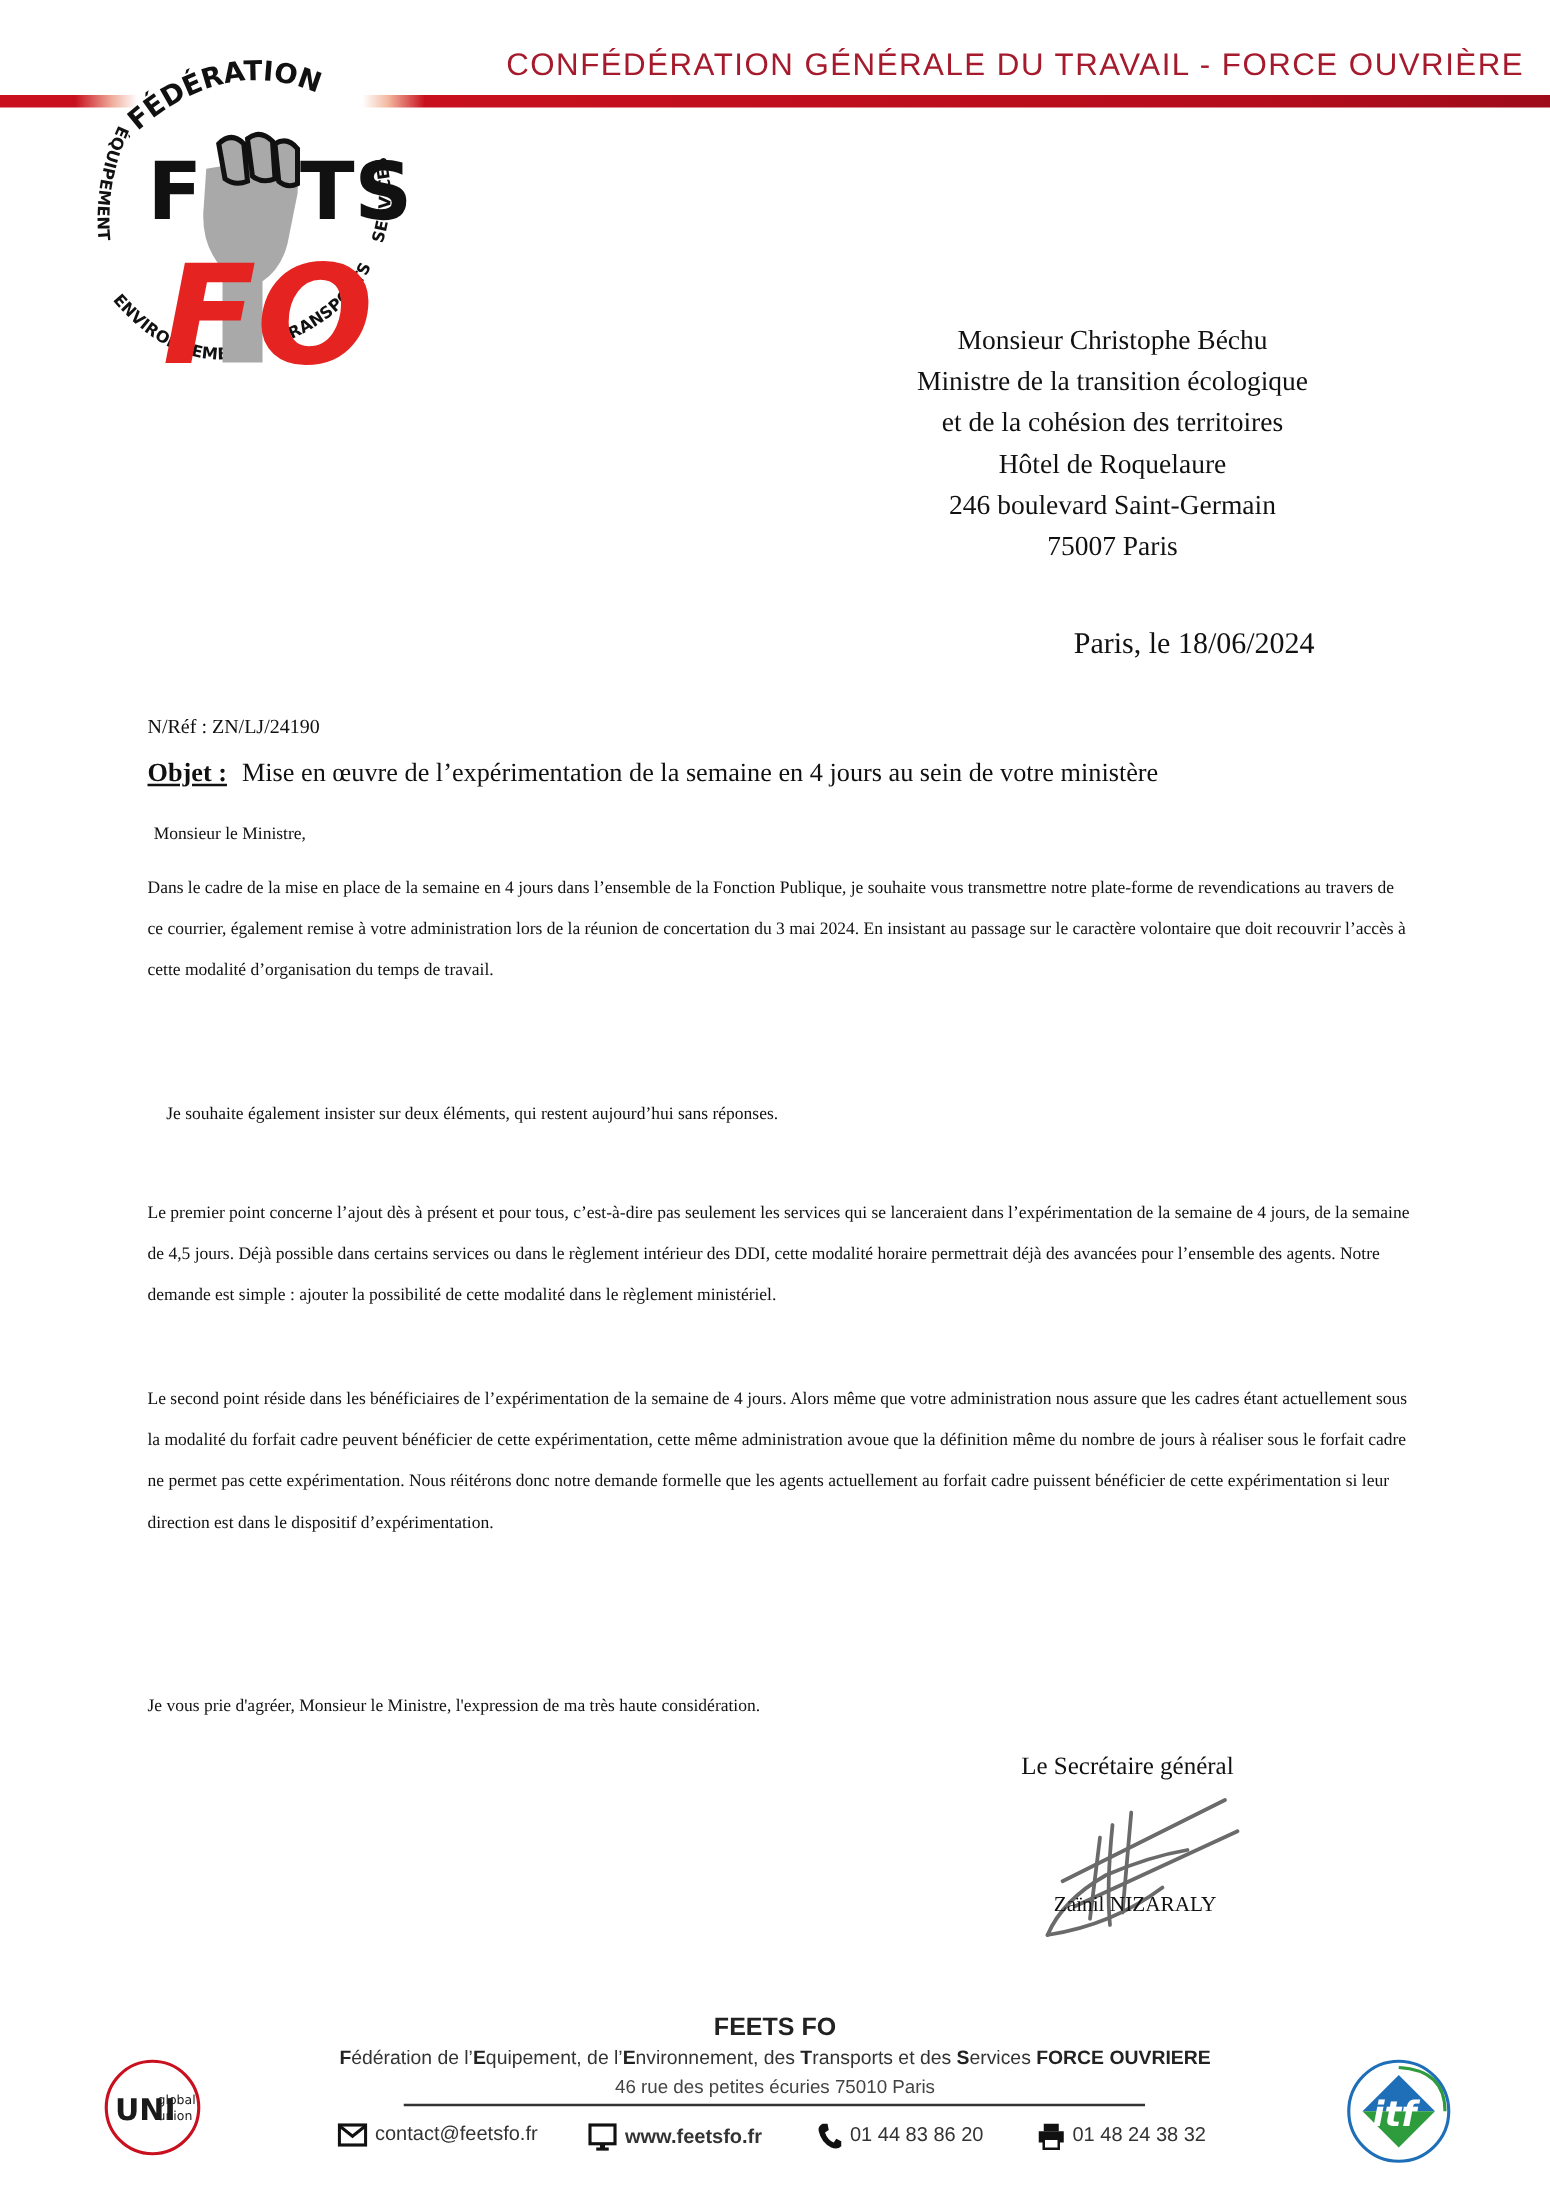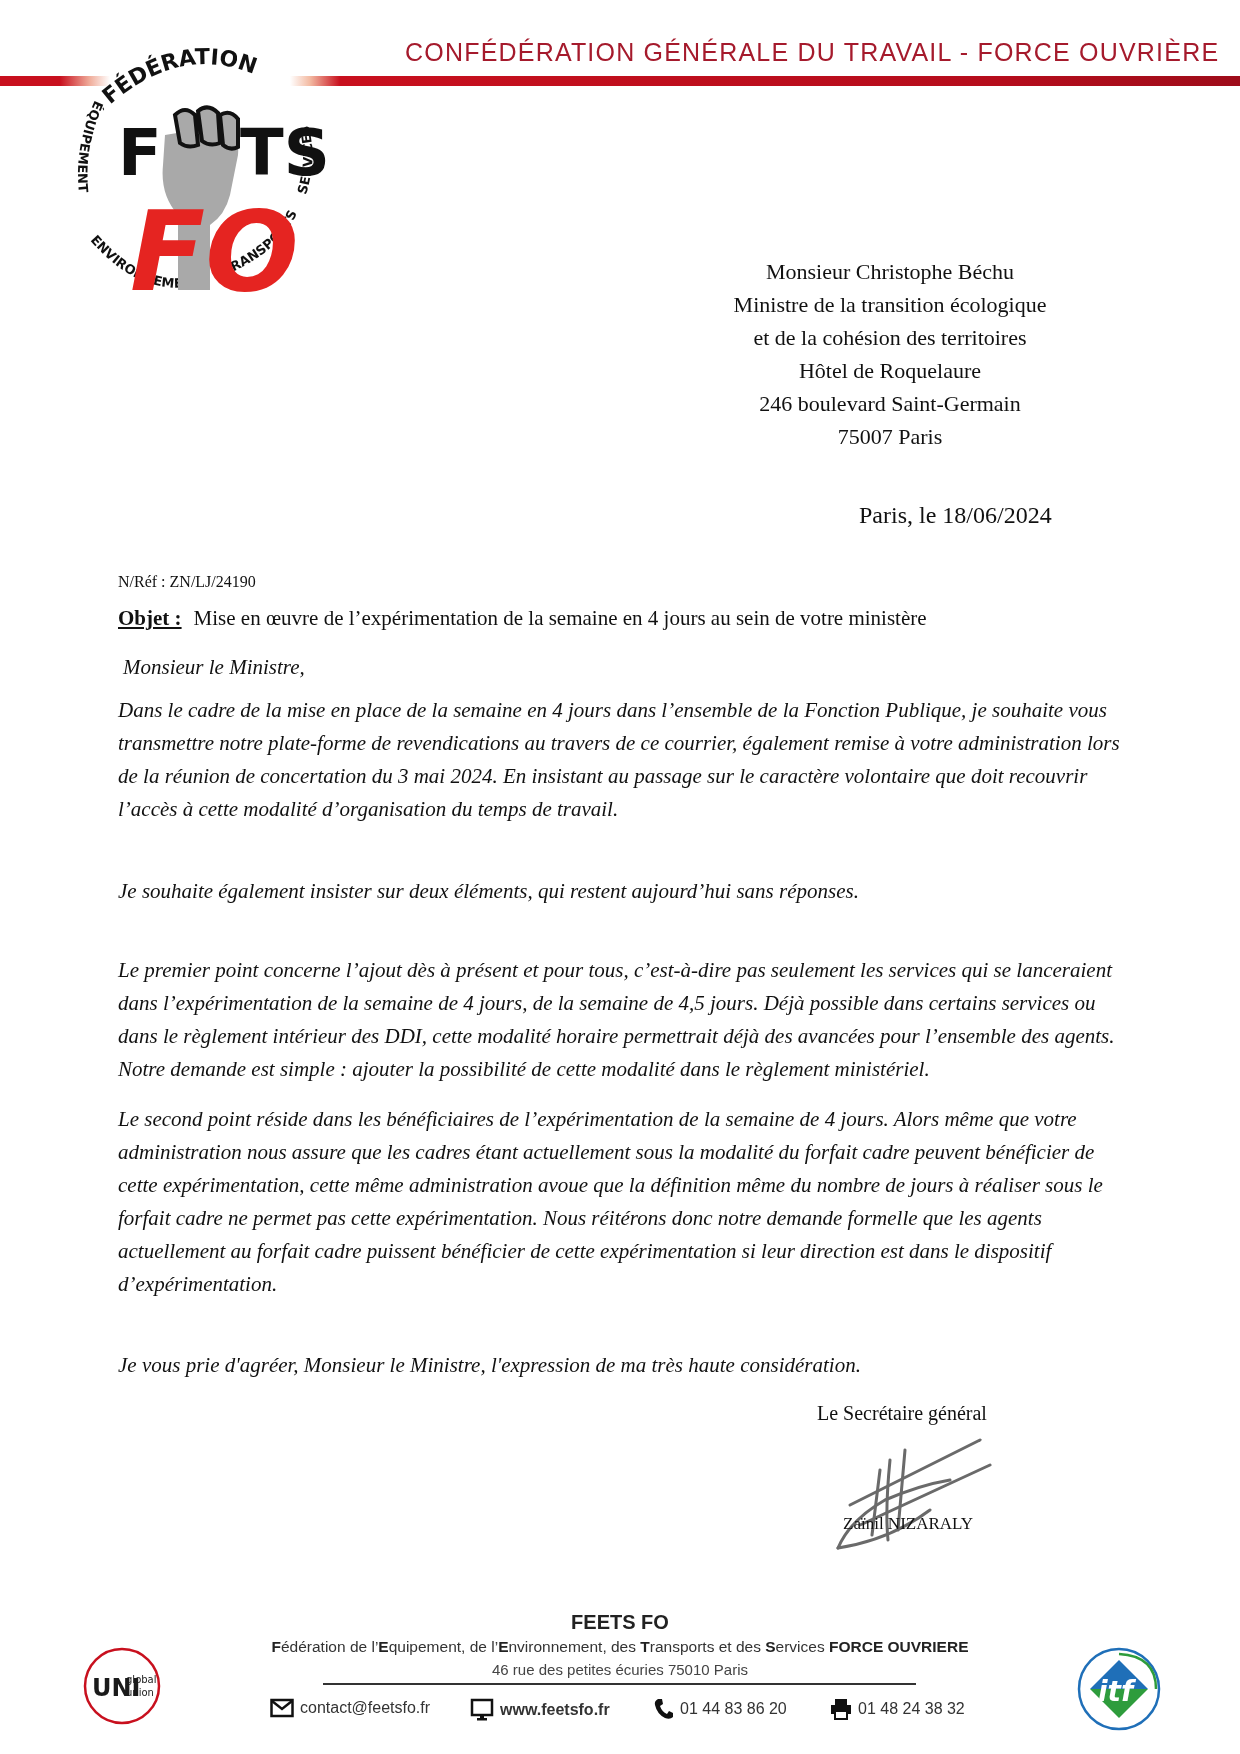--- a/index.html
+++ b/index.html
@@ -14,25 +14,25 @@
   .logo { position:absolute; left:60px; top:45px; width:300px; height:290px; }
 
   
   .recipient { position:absolute; left:650px; top:255px; width:480px; text-align:center; font-size:22px; line-height:33px; }
   .date { position:absolute; left:838px; top:502px; font-size:24px; white-space:nowrap;margin-left:21px; }
 
   .ref { position:absolute; left:118px; top:573px; font-size:16px; }
   .objet { position:absolute; left:118px; top:606px; font-size:21px; white-space:nowrap; }
   .objet-label { font-weight:bold; text-decoration:underline; margin-right:12px; }
 
-  .body-text { position:absolute; left:118px; width:1010px; font-family:"Liberation Serif", serif; font-size:21px; line-height:33px;font-style:italic; }
+  .body-text { position:absolute; left:118px; width:1010px; font-family:"Liberation Serif", serif; font-size:14px; line-height:33px; }
   .body-text p { margin:0; }
   .salutation { top:651px; left:123px; }
   .p1 { top:694px; }
-  .p2 { top:875px; }
+  .p2 { top:875px;margin-left:15px; }
   .p3 { top:922px;margin-top:32px; }
   .p4 { top:1103px; }
   .p5 { top:1349px; }
 
   .signature-title { position:absolute; left:817px; top:1402px; font-size:20px; white-space:nowrap; }
   .signature-scribble { position:absolute; left:830px; top:1430px; width:170px; height:130px; }
   .signature-name { position:absolute; left:843px; top:1514px; font-size:17px; white-space:nowrap; }
 
   
   .footer-org { position:absolute; left:0; width:1240px; text-align:center; top:1611px; font-family:"Liberation Sans", sans-serif; font-weight:bold; font-size:20px; color:#222; }

